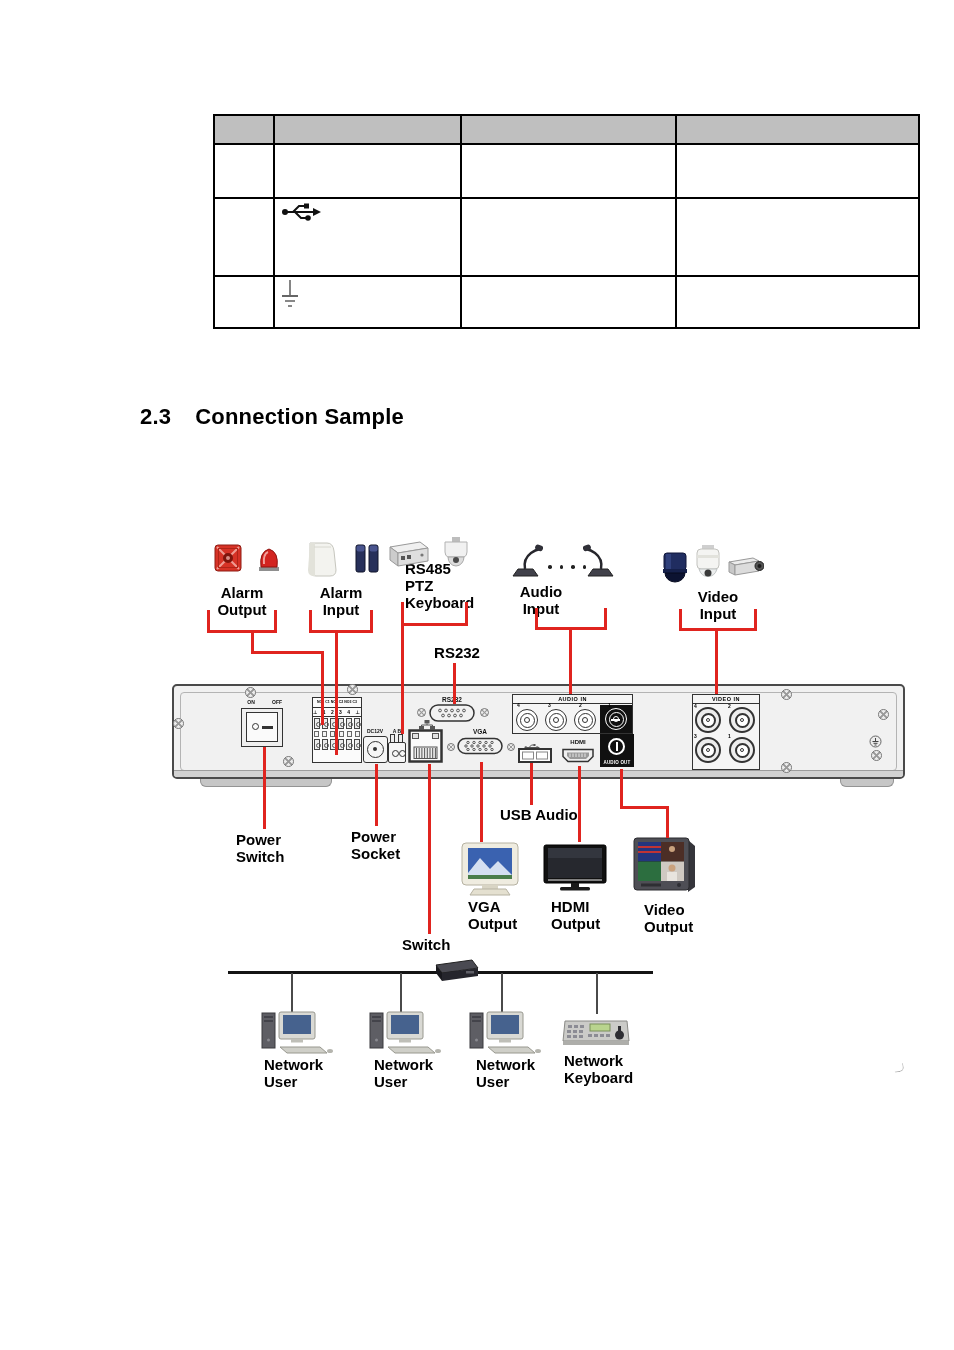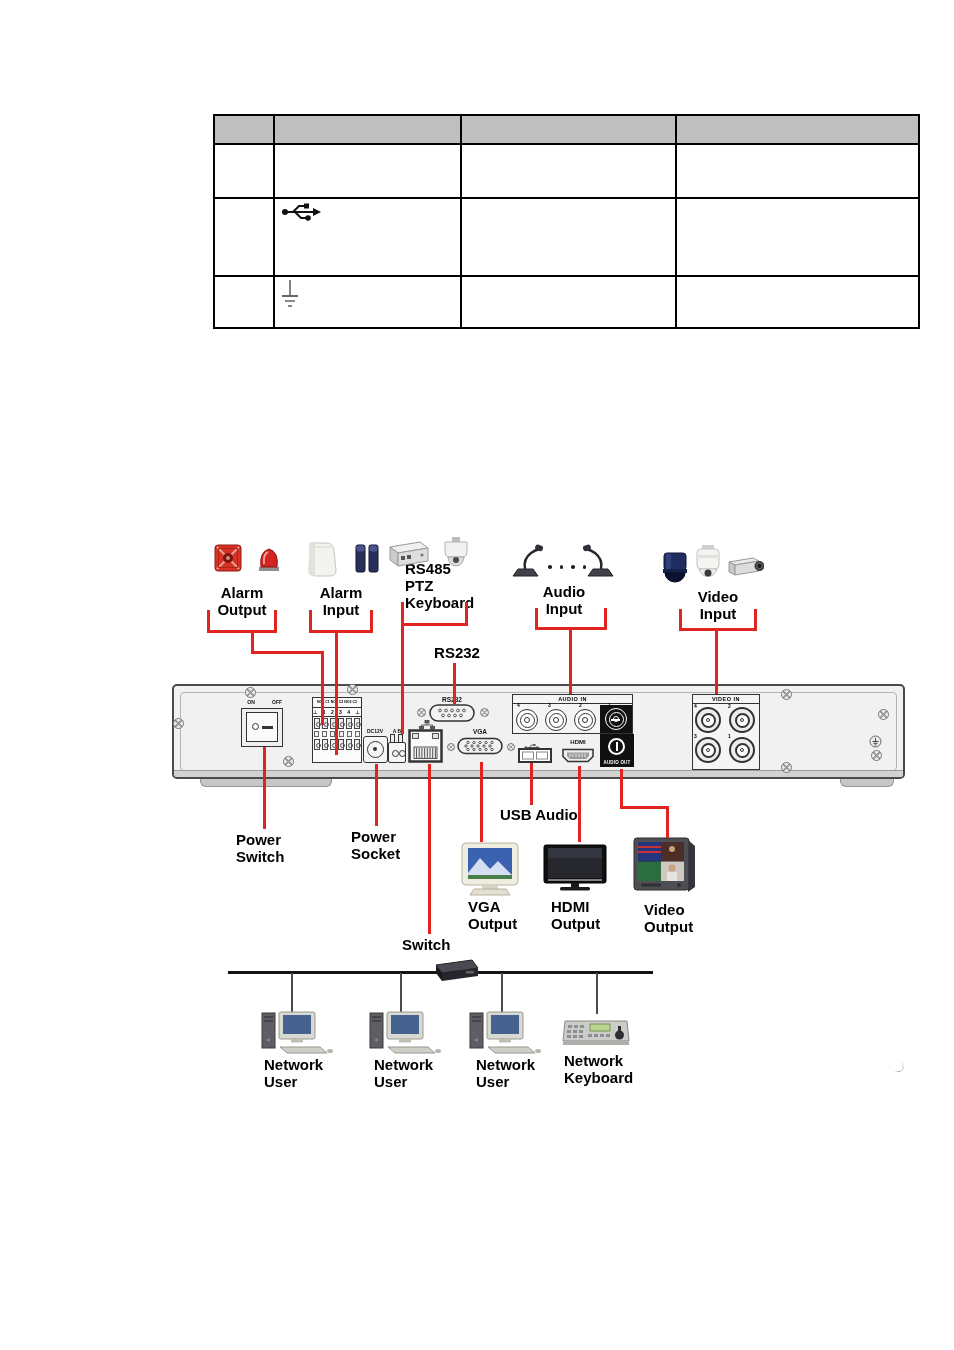--- a/index.html
+++ b/index.html
@@ -146,20 +146,24 @@
             <line x1="7" y1="27" x2="11" y2="27" stroke="#888" stroke-width="2"></line>
           </svg>
         </span>
       </td>
       <td></td>
           <td></td>
     </tr>
   </tbody>
     </table>
 
+  <div class="heading">
+    <span>2.3</span>
+    <span>Connection Sample</span>
+  </div>
 
   <div class="dev" style="left:214px;top:543px;">
     <svg width="28" height="30">
         <rect x="1" y="2" width="26" height="26" rx="3" fill="#d63226" stroke="#8f1d14"></rect>
     <path d="M3,4 L25,26 M25,4 L3,26" stroke="#ef9c94" stroke-width="2"></path>
     <rect x="4.5" y="5.5" width="19" height="19" fill="none" stroke="#b02418"></rect>
     <circle cx="14" cy="15" r="5" fill="#7e150d"></circle>
         <circle cx="14" cy="15" r="2" fill="#d98d85"></circle>
       </svg>
   </div>
@@ -251,21 +255,21 @@
   </div>
 
   <div class="dlbl ctr" style="left:205px;top:584px;width:74px;">Alarm
 Output</div>
   <div class="dlbl ctr" style="left:307px;top:584px;width:68px;">Alarm
 Input</div>
   <div class="dlbl" style="left:405px;top:560px;width:68px;">RS485
 PTZ
 Keyboard</div>
   <div class="dlbl ctr" style="left:430px;top:644px;width:54px;">RS232</div>
-  <div class="dlbl ctr" style="left:528px;top:583px;width:72px;">Audio
+  <div class="dlbl ctr" style="left:505px;top:583px;width:72px;">Audio
 Input</div>
   <div class="dlbl ctr" style="left:682px;top:588px;width:72px;">Video
 Input</div>
 
   <div class="rl" style="left:207px;top:610px;width:3px;height:22px;"></div>
   <div class="rl" style="left:274px;top:610px;width:3px;height:22px;"></div>
   <div class="rl" style="left:207px;top:630px;width:70px;height:3px;"></div>
   <div class="rl" style="left:251px;top:631px;width:3px;height:22px;"></div>
   <div class="rl" style="left:251px;top:651px;width:73px;height:3px;"></div>
   <div class="rl" style="left:321px;top:651px;width:3px;height:74px;"></div>

